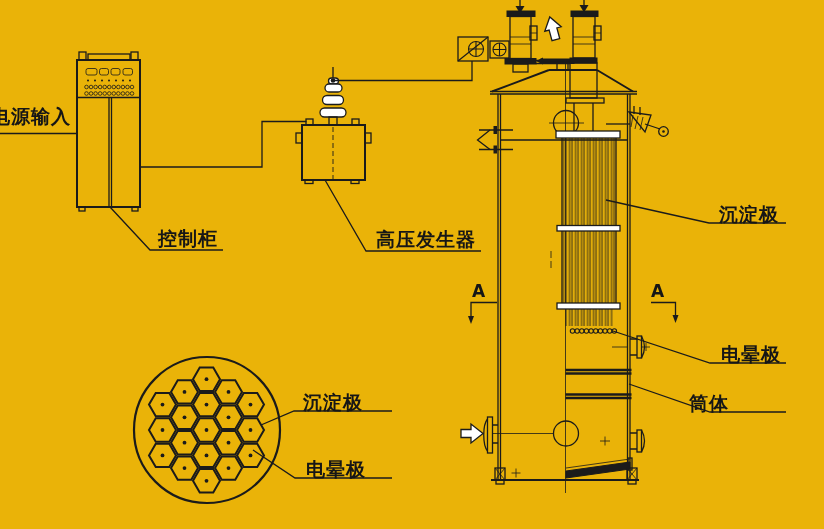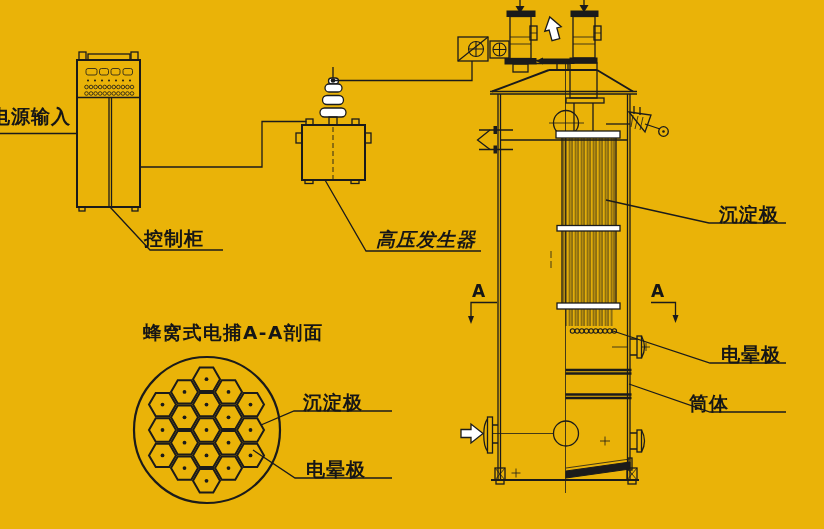--- a/index.html
+++ b/index.html
@@ -325,25 +325,24 @@
           <use href="#hexcell" x="228.5" y="468.1"></use>
       <use href="#hexcell" x="250.5" y="404.6"></use>
           <use href="#hexcell" x="250.5" y="430"></use>
           <use href="#hexcell" x="250.5" y="455.4"></use>
     </g>
   </g>
 </svg>
 
   <div class="lbl lbl-big" style="left:-9px;top:104px;">电源输入</div>
 
-  <div class="lbl" style="left:144px;top:226px;font-family:Liberation Mono, monospace;">控制柜</div>
-
-  <div class="lbl" style="left:376px;top:227px;font-style:italic;">高压发生器</div>
-
-  <div class="lbl lbl-title" style="left:143px;top:320px;">蜂窝式电捕A-A剖面</div>
+  <div class="lbl" style="left:158px;top:226px;font-family:Liberation Mono, monospace;">控制柜</div>
+
+  <div class="lbl" style="left:376px;top:227px;">高压发生器</div>
+
 
   <div class="lbl" style="left:303px;top:390px;">沉淀极</div>
 
   <div class="lbl" style="left:306px;top:457px;">电晕极</div>
 
   <div class="lbl" style="left:719px;top:202px;">沉淀极</div>
 
   <div class="lbl" style="left:721px;top:342px;">电晕极</div>
 
   <div class="lbl" style="left:689px;top:391px;">筒体</div>

